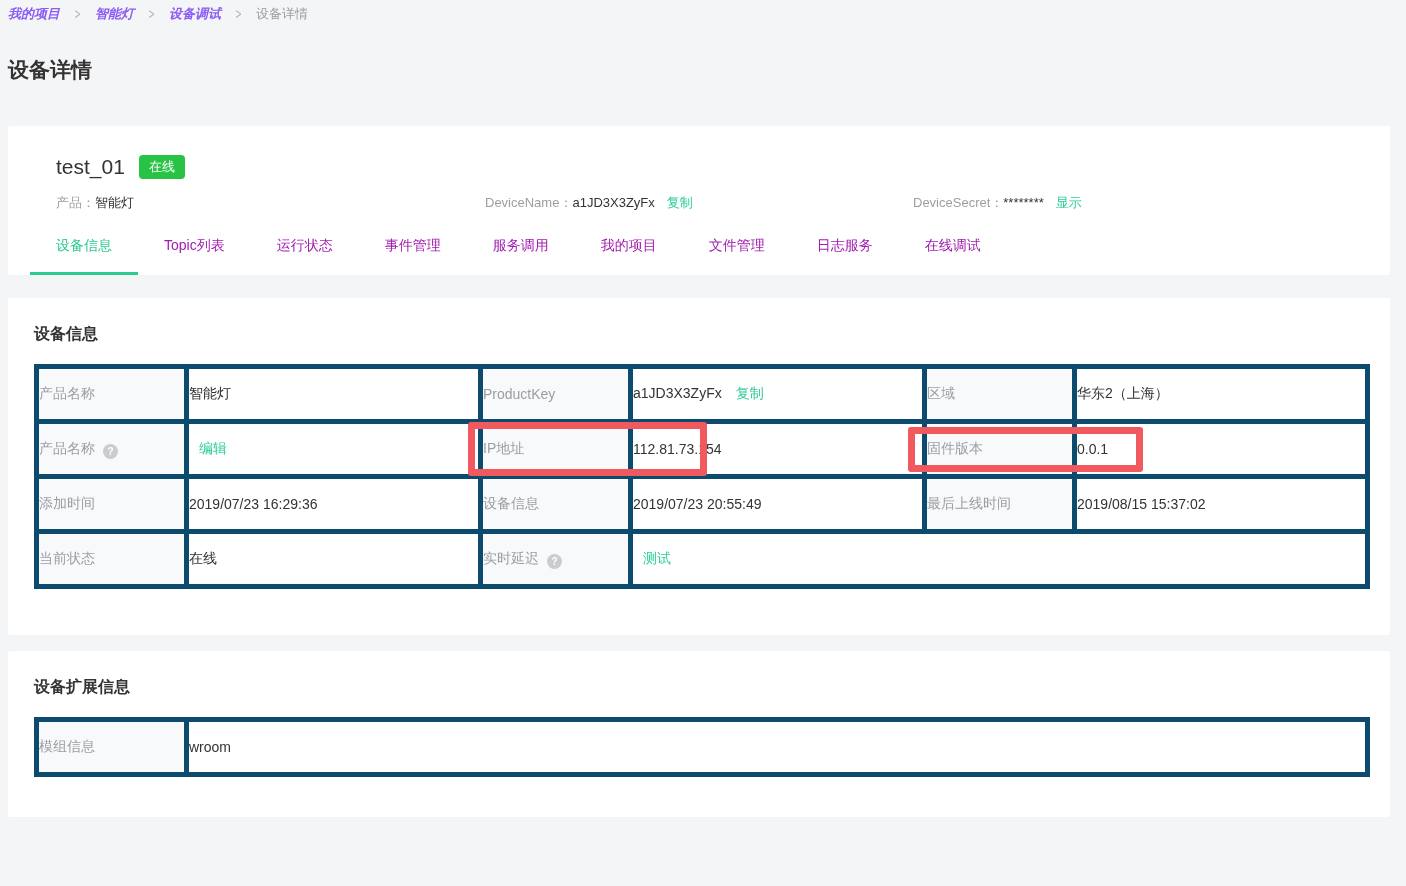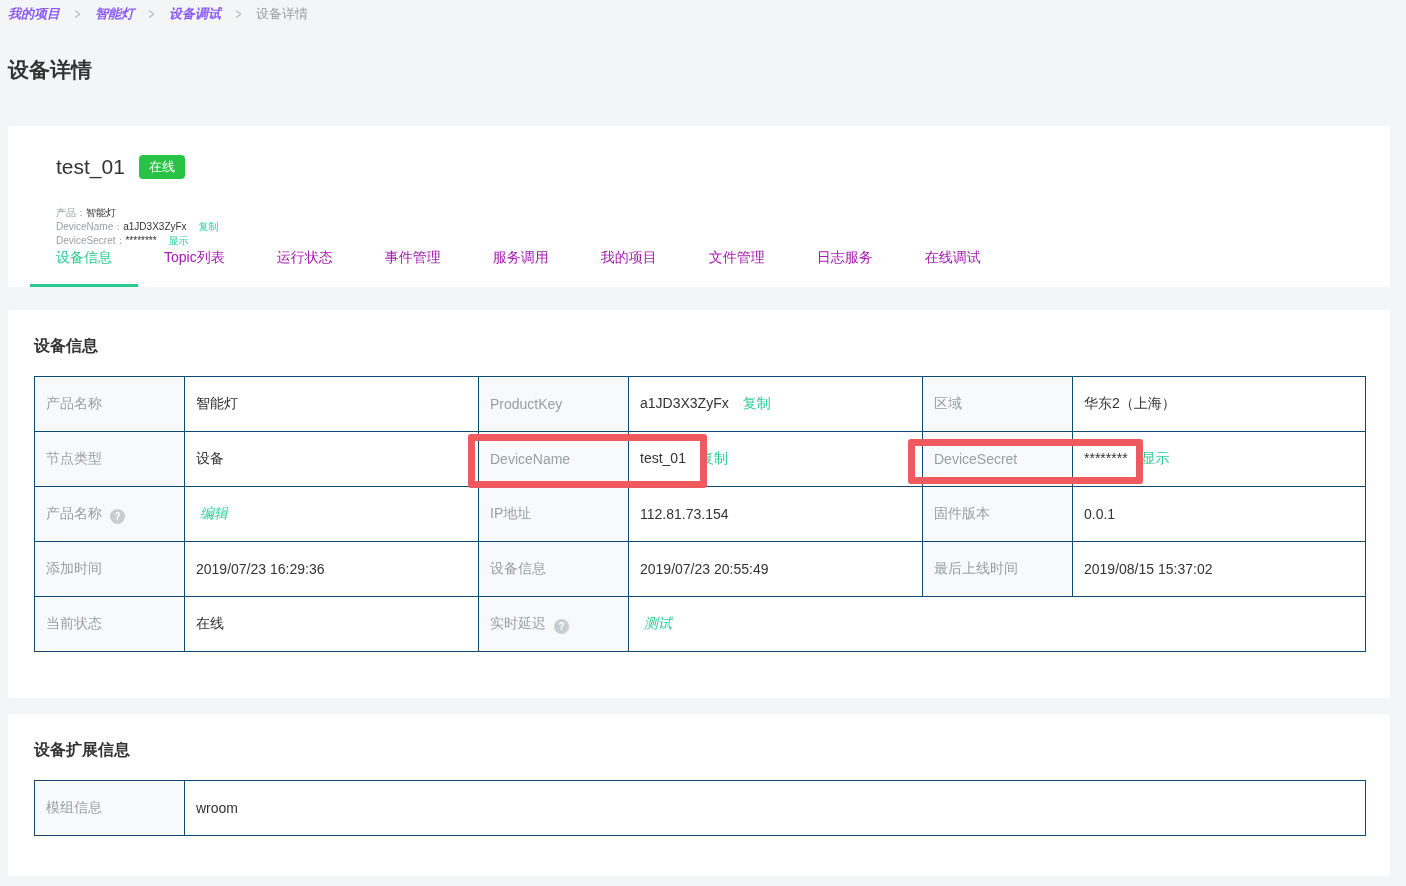--- a/index.html
+++ b/index.html
@@ -23,21 +23,21 @@
   .card { background: #fff; border-radius: 2px; }
 
   
   .header-card { margin-top: 42px; padding: 26px 48px 0 48px; }
   .name-row { display: flex; align-items: center; height: 30px; }
   .device-name { font-size: 21px; font-weight: 500; color: #333; }
   .badge {
     margin-left: 14px; background: #28c345; color: #fff;
     font-size: 13px; line-height: 1; padding: 5px 10px 6px; border-radius: 4px;
   }
-  .meta-row { display: flex; margin-top: 24px; font-size: 10px; height: 18px; flex-direction: column; }
+  .meta-row { display: flex; margin-top: 12px; font-size: 13px; height: 18px; }
   .meta-1 { width: 429px; } .meta-2 { width: 428px; }
   .meta-label { color: #9b9ea3; }
   .meta-value { color: #333; }
   .inline-link { color: #2bcd94; text-decoration: none; cursor: pointer; margin-left: 12px; }
 
   
   .tabs { display: flex; margin-top: 18px; margin-left: -26px; }
   .tab {
     padding: 0 26px; height: 45px; line-height: 30px; font-size: 14px;
     color: #a21caf; cursor: pointer; position: relative; white-space: nowrap;
@@ -47,25 +47,25 @@
     content: ""; position: absolute; left: 0; right: 0; bottom: 0;
     height: 3px; background: #2bcb8f;
   }
 
   
   .info-card { margin-top: 23px; padding: 26px 25px 46px 26px; position: relative; }
   .ext-card  { margin-top: 16px; padding: 26px 25px 40px 26px; }
   .section-title { font-size: 16px; font-weight: bold; color: #333; margin-bottom: 21px; line-height: 19px; }
 
   table.kv { border-collapse: collapse; table-layout: fixed; width: 1331px; font-size: 14px; }
-  table.kv td { border: 1px solid #0c4a6e; height: 55px; padding-left: 11px; vertical-align: middle; }
+  table.kv td { border: 5px solid #0c4a6e; height: 55px; vertical-align: middle; }
   td.th { background: #f8f9fa; color: #9a9ea3; }
   td.td { background: #fff; color: #333; }
   td.td .cell-link { color: #2bcd94; text-decoration: none; cursor: pointer; margin-left: 14px; }
-  td.td .cell-link.no-gap { margin-left: 4px; font-style: italic; }
+  td.td .cell-link.no-gap { margin-left: 10px; }
 
   .help {
     display: inline-flex; align-items: center; justify-content: center;
     width: 15px; height: 15px; border-radius: 50%;
     background: #c9ccd0; color: #fff; font-size: 10px; font-weight: bold;
     margin-left: 8px; vertical-align: -2px; cursor: pointer;
   }
 
   
   .hl-box {
@@ -135,28 +135,20 @@
       <tbody>
           <tr>
         <td class="th">产品名称</td>
         <td class="td">智能灯</td>
         <td class="th">ProductKey</td>
         <td class="td"><span>a1JD3X3ZyFx</span><a class="cell-link">复制</a></td>
         <td class="th">区域</td>
         <td class="td">华东2（上海）</td>
       </tr>
       <tr>
-        <td class="th">节点类型</td>
-        <td class="td">设备</td>
-        <td class="th">DeviceName</td>
-        <td class="td"><span>test_01</span><a class="cell-link">复制</a></td>
-        <td class="th">DeviceSecret</td>
-        <td class="td"><span>********</span><a class="cell-link">显示</a></td>
-      </tr>
-      <tr>
         <td class="th"><span>产品名称</span><span class="help">?</span></td>
         <td class="td"><a class="cell-link no-gap">编辑</a></td>
         <td class="th">IP地址</td>
         <td class="td">112.81.73.154</td>
         <td class="th">固件版本</td>
         <td class="td">0.0.1</td>
       </tr>
       <tr>
         <td class="th">添加时间</td>
         <td class="td">2019/07/23 16:29:36</td>

